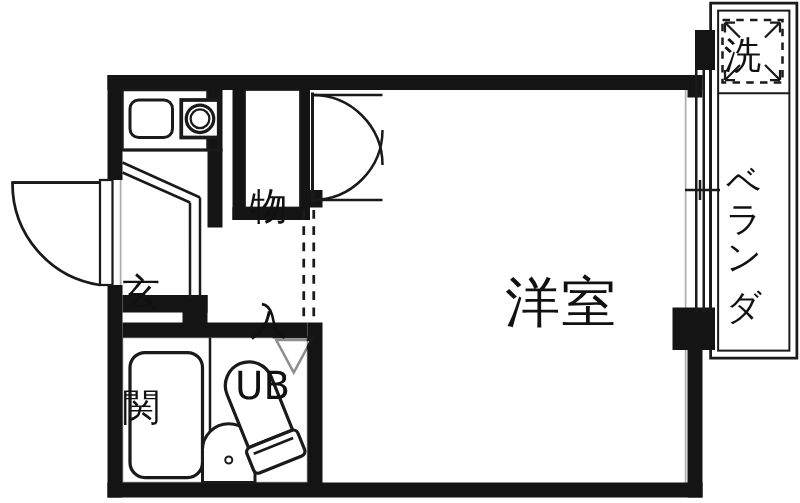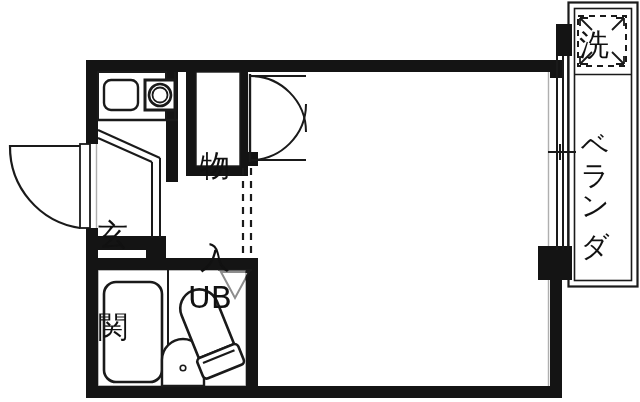--- a/index.html
+++ b/index.html
@@ -61,21 +61,21 @@
   #label-genkan span { display: block; }
   #label-monoire {
     left: 199px;
     top: 90px;
     width: 32px;
     font-size: 30px;
   }
   #label-monoire span { display: block; }
   #label-ub {
     left: 180px;
-    top: 282px;
+    top: 294px;
     width: 60px;
     font-size: 31px;
     font-weight: 400;
     letter-spacing: 0px;
   }
   #label-sen {
     left: 578px;
     top: 30px;
     width: 32px;
     font-size: 30px;
@@ -215,20 +215,21 @@
     <g stroke="#1a1a1a" fill="none">
       <line x1="557" y1="56" x2="557" y2="250" stroke-width="2"></line>
       <line x1="563" y1="56" x2="563" y2="250" stroke-width="2"></line>
       <line x1="568" y1="56" x2="568" y2="250" stroke-width="1.6"></line>
       <path d="M 548 152 L 576 152 M 560 144 L 560 160" stroke-width="2"></path>
     </g>
 
   </svg>
 
   <div class="room-label" id="label-youshitsu">
+    <span class="line1">洋室</span>
   </div>
 
   <div class="room-label" id="label-genkan">
     <span>玄</span>
     <span>関</span>
   </div>
 
   <div class="room-label" id="label-monoire">
     <span>物</span>
     <span>入</span>

